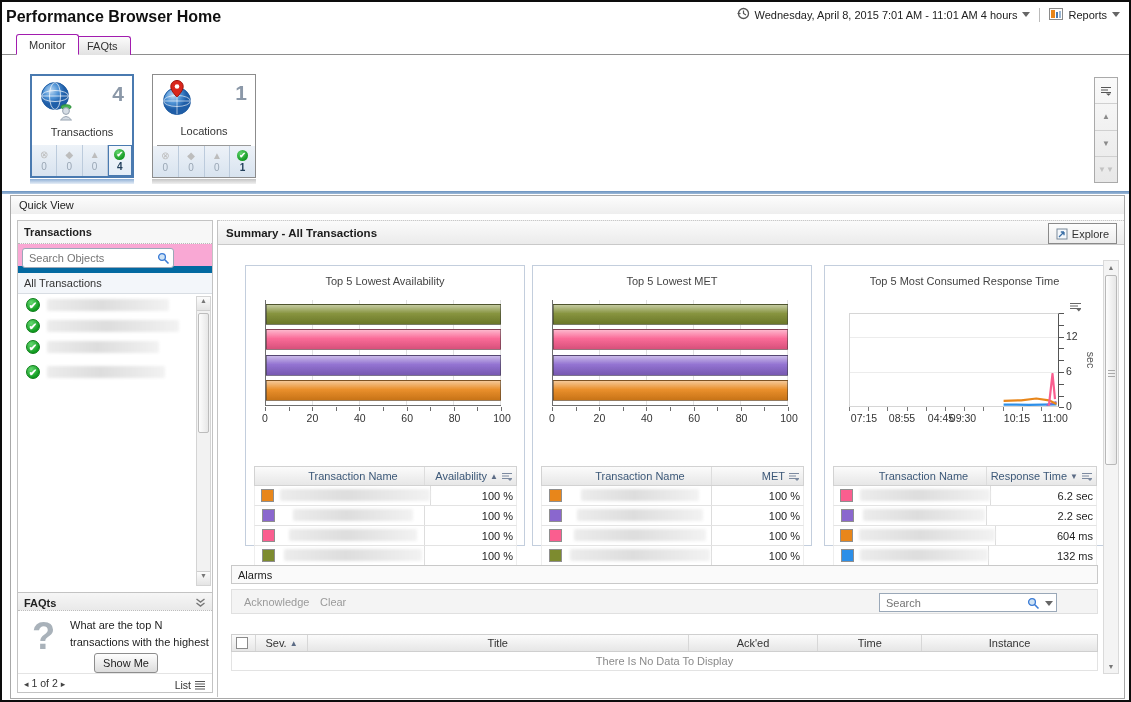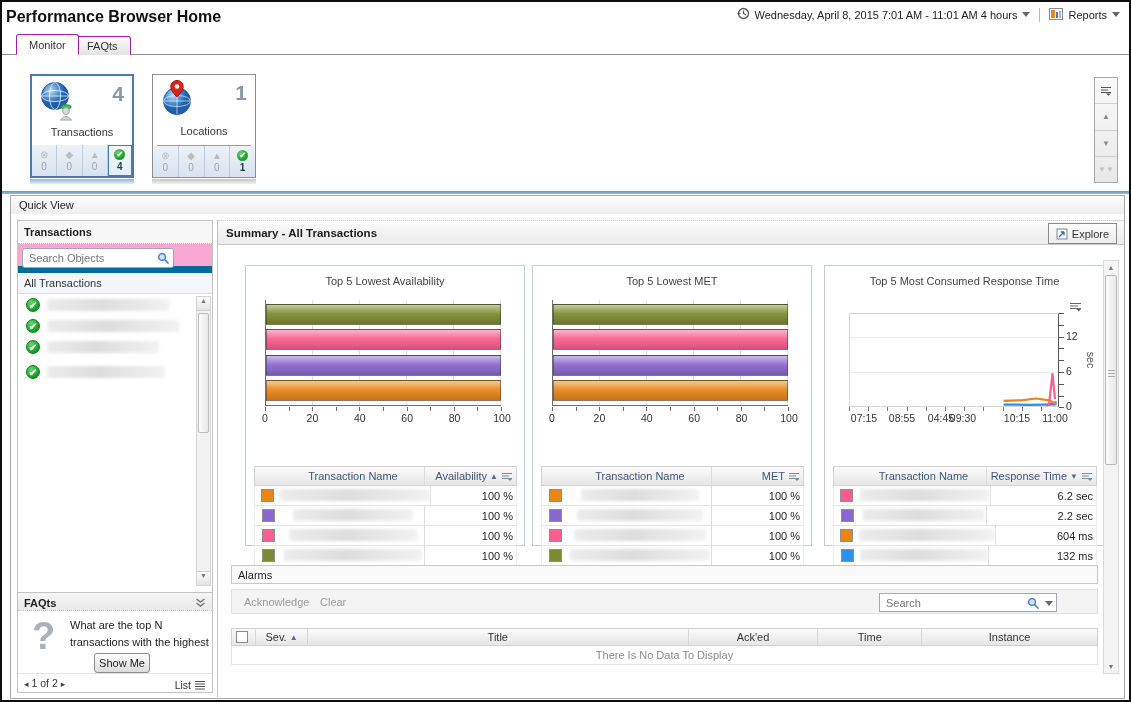--- a/index.html
+++ b/index.html
@@ -64,21 +64,21 @@
   .blur-bar { height:12px; border-radius:2px; background:linear-gradient(90deg,#ececec,#dddddd 45%,#f2f2f2); filter:blur(1.4px); }
   .sb-scroll { position:absolute; right:1px; top:2px; width:15px; height:290px; background:#f2f2f2; border:1px solid #d4d4d4; }
   .sb-scroll .up, .sb-scroll .dn { position:absolute; left:0; width:13px; height:14px; text-align:center; font-size:7px; color:#777; background:linear-gradient(#fcfcfc,#e4e4e4); border-bottom:1px solid #cfcfcf; }
   .sb-scroll .dn { bottom:0; border-top:1px solid #cfcfcf; border-bottom:none; }
   .sb-scroll .thumb { position:absolute; left:1px; top:16px; width:11px; height:120px; background:linear-gradient(90deg,#fdfdfd,#e7e7e7); border:1px solid #bcbcbc; border-radius:2px; }
 
   .faqts-h { height:19px; background:linear-gradient(#f6f6f6,#e9e9e9); border-top:1px solid #c3c3c3; border-bottom:1px dotted #bdbdbd; font-size:11px; font-weight:bold; color:#222; padding:3px 6px 0; display:flex; justify-content:space-between; align-items:center; }
   .faqts-body { position:relative; height:60px; }
   .qmark { position:absolute; left:14px; top:4px; font-size:38px; font-weight:bold; color:#a9b2ba; }
   .faq-q { position:absolute; left:52px; top:6px; font-size:11px; color:#222; line-height:17px; }
-  .showme { position:absolute; left:76px; top:42px; width:56px; height:20px; background:linear-gradient(#fefefe,#dcdcdc); border:1px solid #8d8d8d; border-radius:3px; font-size:11px; color:#222; text-align:center; padding-top:3px; }
+  .showme { position:absolute; left:76px; top:42px; width:64px; height:20px; background:linear-gradient(#fefefe,#dcdcdc); border:1px solid #8d8d8d; border-radius:3px; font-size:11px; color:#222; text-align:center; padding-top:3px; }
   .faq-foot { position:absolute; bottom:0; left:0; right:0; height:19px; font-size:10.5px; color:#333; padding:3px 6px 0; display:flex; justify-content:space-between; border-top:1px solid #e4e4e4; }
   .pager-arrow { color:#444; font-size:9px; }
 
   
   .main { position:absolute; left:206px; top:6px; width:907px; height:477px; border-left:1px solid #c3c3c3; background:#fff; }
   .main-h { height:25px; background:linear-gradient(#fbfbfb,#ebebeb); border-bottom:1px solid #c9c9c9; border-top:1px dotted #c9c9c9; position:relative; }
   .main-h .t { position:absolute; left:8px; top:6px; font-size:11.5px; font-weight:bold; color:#1b1b1b; }
   .explore-btn { position:absolute; right:7px; top:2px; width:69px; height:21px; border:1px solid #8a8a8a; background:linear-gradient(#fdfdfd,#ececec); font-size:11px; color:#333; display:flex; align-items:center; justify-content:center; gap:4px; }
 
   .chart-panel { position:absolute; top:45px; width:280px; height:281px; border:1px solid #c3cedd; background:#fff; }
@@ -113,21 +113,21 @@
 
   
   .alarms { position:absolute; left:13px; top:345px; width:867px; height:95px; }
   .al-h { height:19px; background:#fafafa; border:1px solid #c9c9c9; font-size:11px; color:#222; padding:3px 0 0 6px; }
   .al-toolbar { margin-top:5px; height:25px; background:#f4f4f4; border:1px solid #e0e0e0; position:relative; font-size:11px; color:#9a9a9a; }
   .al-link { position:absolute; top:6px; }
   .al-search { position:absolute; right:40px; top:3px; width:178px; height:19px; background:#fff; border:1px solid #9aa8b8; }
   .al-search input { position:absolute; left:4px; top:2px; width:138px; height:13px; border:none; outline:none; font-size:11px; color:#666; font-family:"Liberation Sans",sans-serif; }
   .al-search .mag { position:absolute; right:16px; top:3px; }
   .al-search .caret-down { position:absolute; right:3px; top:7px; }
-  .al-thead { display:flex; align-items:center; height:18px; margin-top:14px; background:linear-gradient(#fbfbfb,#e6e6e6); border:1px solid #cfcfcf; font-size:11px; color:#333; }
+  .al-thead { display:flex; align-items:center; height:18px; margin-top:20px; background:linear-gradient(#fbfbfb,#e6e6e6); border:1px solid #cfcfcf; font-size:11px; color:#333; }
   .al-col { border-right:1px solid #d7d7d7; height:100%; display:flex; align-items:center; justify-content:center; gap:3px; }
   .al-empty { height:19px; border:1px solid #e3e3e3; border-top:none; text-align:center; font-size:11px; color:#8a8a8a; padding-top:3px; }
   .cb { width:12px; height:12px; border:1px solid #8a8a8a; background:#fff; margin-left:4px; }
 
   
   .main-scroll { position:absolute; left:885px; top:40px; width:16px; height:414px; background:#f4f4f4; border:1px solid #dadada; }
   .main-scroll .up,.main-scroll .dn { position:absolute; left:0; width:14px; height:13px; font-size:7px; color:#777; text-align:center; padding-top:3px; }
   .main-scroll .dn { bottom:0; }
   .main-scroll .thumb { position:absolute; left:1px; top:14px; width:12px; height:190px; background:linear-gradient(90deg,#fdfdfd,#e6e6e6); border:1px solid #b8b8b8; border-radius:2px; }
   .grip { position:absolute; left:2px; top:50%; width:7px; height:7px; background-image:repeating-linear-gradient(to bottom,#a9a9a9 0 1px, transparent 1px 3px); }

